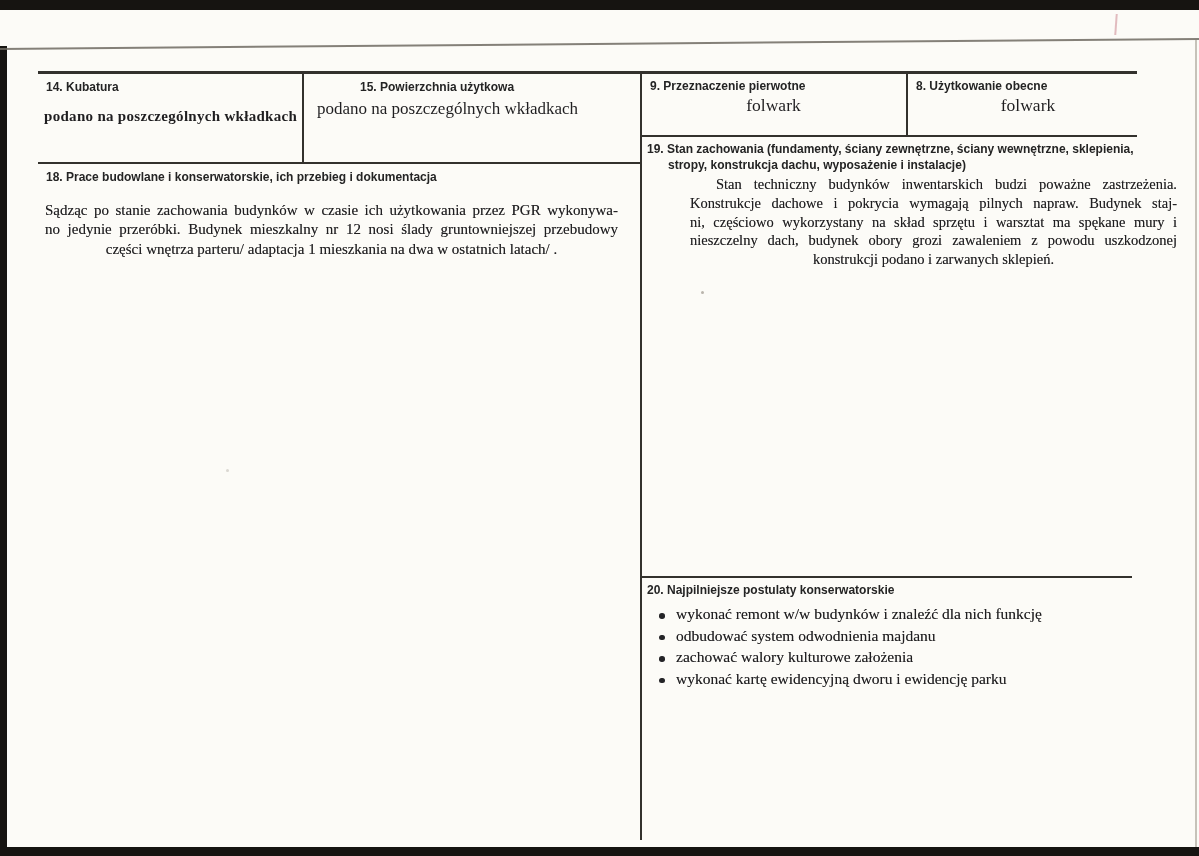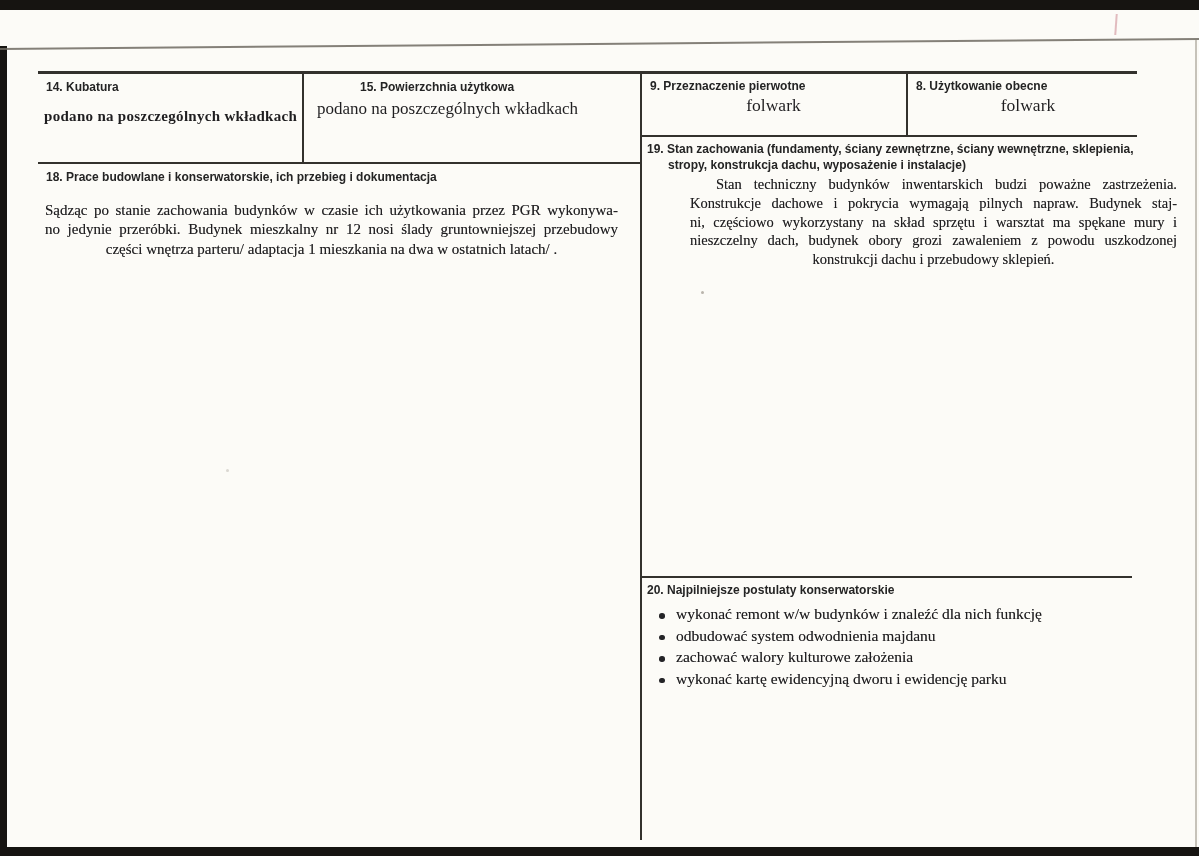--- a/index.html
+++ b/index.html
@@ -96,21 +96,21 @@
 
   <div class="abs lbl19-wrap" style="left:647px;top:142px;">
     <div class="lbl">19. Stan zachowania (fundamenty, ściany zewnętrzne, ściany wewnętrzne, sklepienia,</div>
     <div class="lbl" style="padding-left:21px;">stropy, konstrukcja dachu, wyposażenie i instalacje)</div>
   </div>
   <div class="abs" style="left:649px;top:176px;margin-left:41px;">
     <div class="body-line b19 just indent">Stan techniczny budynków inwentarskich budzi poważne zastrzeżenia.</div>
     <div class="body-line b19 just">Konstrukcje dachowe i pokrycia  wymagają pilnych napraw. Budynek staj-</div>
     <div class="body-line b19 just">ni, częściowo wykorzystany na skład sprzętu i warsztat ma spękane mury i</div>
     <div class="body-line b19 just">nieszczelny dach, budynek obory grozi zawaleniem z powodu uszkodzonej</div>
-    <div class="body-line b19 lastline">konstrukcji dachu  i przebudowy sklepień.</div>
+    <div class="body-line b19 lastline">konstrukcji podano  i zarwanych sklepień.</div>
   </div>
 
   <div class="abs" style="left:647px;top:583px;">
     <div class="lbl">20. Najpilniejsze postulaty konserwatorskie</div>
   </div>
   <div class="abs" style="left:659px;top:605px;">
     <div class="bullet-row">
       <span class="dot"></span>
       <span class="bullet-text">wykonać remont w/w budynków i znaleźć dla nich funkcję</span>
     </div>

